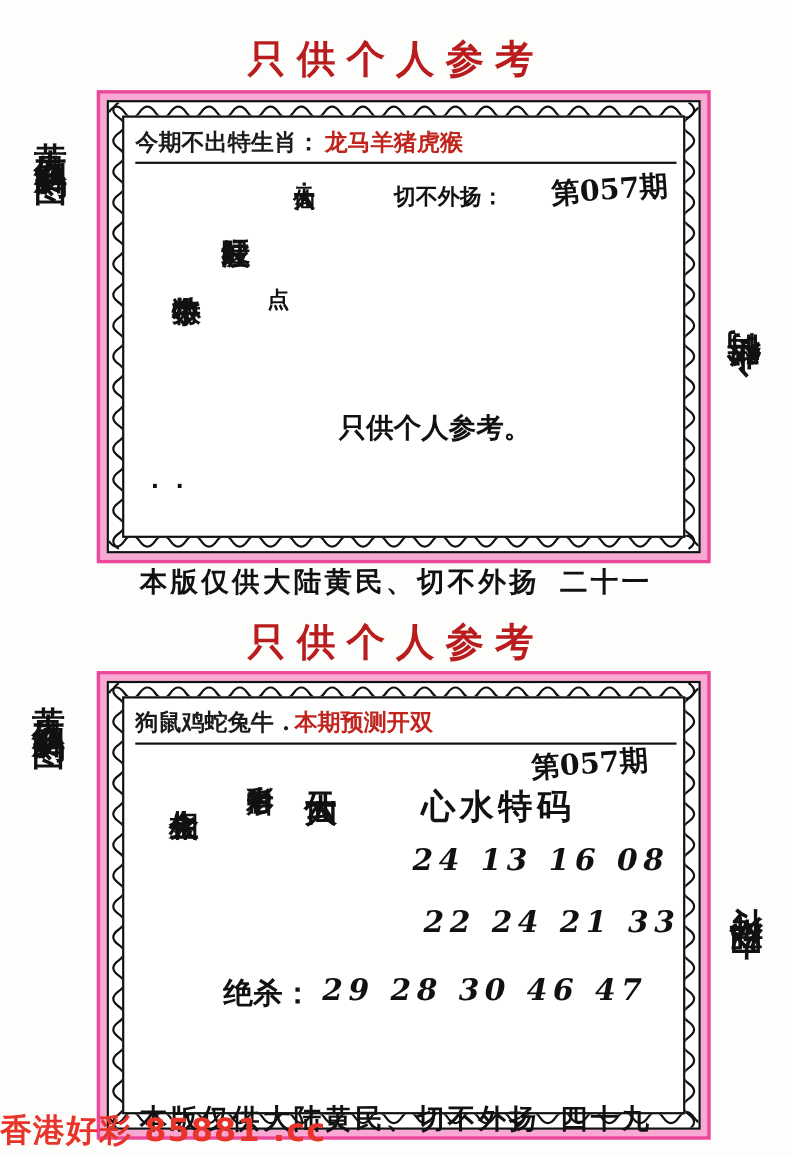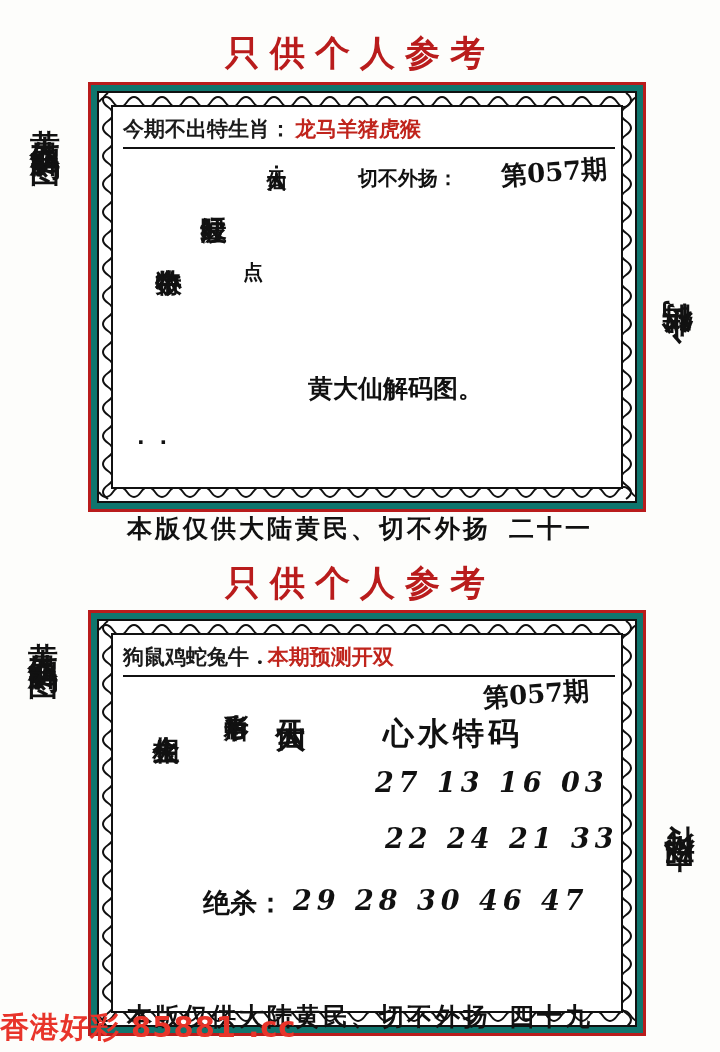--- a/index.html
+++ b/index.html
@@ -25,22 +25,22 @@
     font-weight:700;
     font-family:"DejaVu Serif","Liberation Serif",serif;
     letter-spacing:10px;
     color:#b91c1c;
     white-space:nowrap;
   }
 
   
   .box-outer{
     position:absolute;
-    border:3px solid #b91c1c;
-    background:#0f766e;
+    border:3px solid #ec4899;
+    background:#f9a8d4;
   }
   .box-wave{
     position:absolute;inset:6px;
     border:2px solid #111;
     background:#fff;
   }
   .box-inner{
     position:absolute;inset:20px;
     border:2px solid #111;
     background:#fff;
@@ -206,21 +206,21 @@
 
         <div class="vtext" style="left:152px;top:48px;font-size:20px;">大仙云：</div>
 
         <div class="htext" style="left:245px;top:58px;font-size:20px;">切不外扬：</div>
 
         <div class="vtext red" style="left:85px;top:90px;font-size:26px;">红绿波旺</div>
         <div class="vtext" style="left:40px;top:142px;font-size:26px;">小数中特</div>
 
         <div class="htext" style="left:130px;top:152px;font-size:20px;">点</div>
 
-        <div class="htext" style="left:195px;top:265px;font-size:25px;">黄大仙解码图。</div>
+        <div class="htext" style="left:195px;top:265px;font-size:25px;">只供个人参考。</div>
 
         <div class="dots" style="left:24px;top:318px;">. .</div>
       </div>
     </div>
 
     <div class="footer-note" style="top:512px;">本版仅供大陆黄民、切不外扬 二十一</div>
   </div>
 
   <div class="panel" style="left:0;top:548px;width:720px;height:504px;">
 
@@ -261,21 +261,21 @@
 
         <div class="issue" style="right:32px;top:42px;">第057期</div>
 
         <div class="htext" style="left:270px;top:78px;font-size:31px;letter-spacing:4px;">心水特码</div>
 
         <div class="vtext" style="left:160px;top:62px;font-size:30px;">大仙云</div>
 
         <div class="vtext" style="left:38px;top:80px;font-size:27px;">金火相生</div>
         <div class="vtext" style="left:108px;top:60px;font-size:25px;">后肖中彩</div>
 
-        <div class="nums" style="left:262px;top:132px;">27 13 16 03</div>
+        <div class="nums" style="left:262px;top:132px;">24 13 16 08</div>
         <div class="nums" style="left:272px;top:188px;text-align:right;">22 24 21 33</div>
 
         <div class="htext" style="left:90px;top:250px;font-size:27px;text-align:right;">绝杀：</div>
         <div class="nums" style="left:180px;top:250px;">29 28 30 46 47</div>
       </div>
     </div>
 
     <div class="footer-note" style="top:452px;">本版仅供大陆黄民、切不外扬 四十九</div>
   </div>
 

